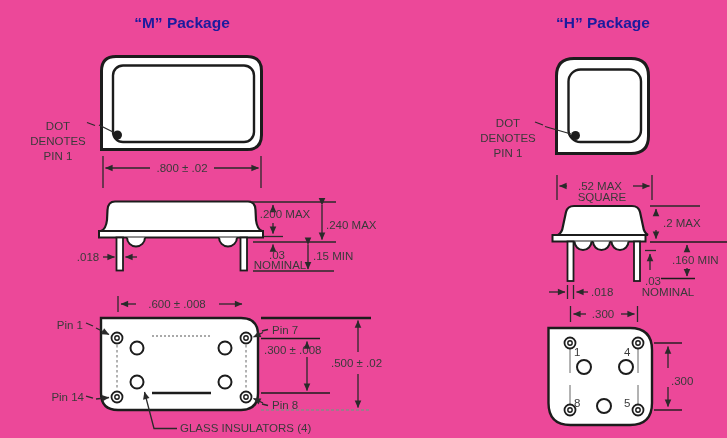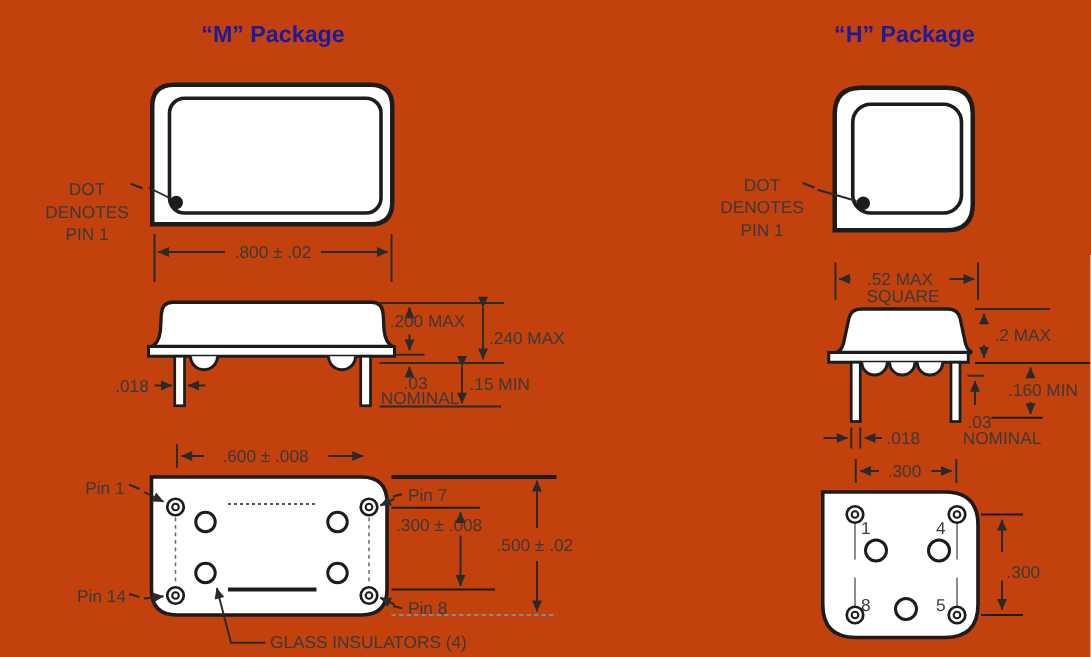--- a/index.html
+++ b/index.html
@@ -1,16 +1,16 @@
 <!DOCTYPE html>
 <html><head>
 <meta charset="utf-8">
 <style>
   html,body{margin:0;padding:0;background:#ffffff;}
-  #stage{position:relative;width:727px;height:438px;background:#c2410c;overflow:hidden;
+  #stage{position:relative;width:727px;height:438px;background:#ec4899;overflow:hidden;
          font-family:"Liberation Sans",sans-serif;}
   svg{display:block;}
   .txt{font:11.5px "Liberation Sans",sans-serif;fill:#3a3a3a;}
   .ttl{font:bold 15.5px "Liberation Sans",sans-serif;fill:#1b1b9e;}
   .ln{stroke:#1c1c1c;fill:none;}
   .fw{fill:#ffffff;}
   .s30{stroke-width:3;}
   .s24{stroke-width:2.4;}
   .s22{stroke-width:2.2;}
   .s20{stroke-width:2;}

